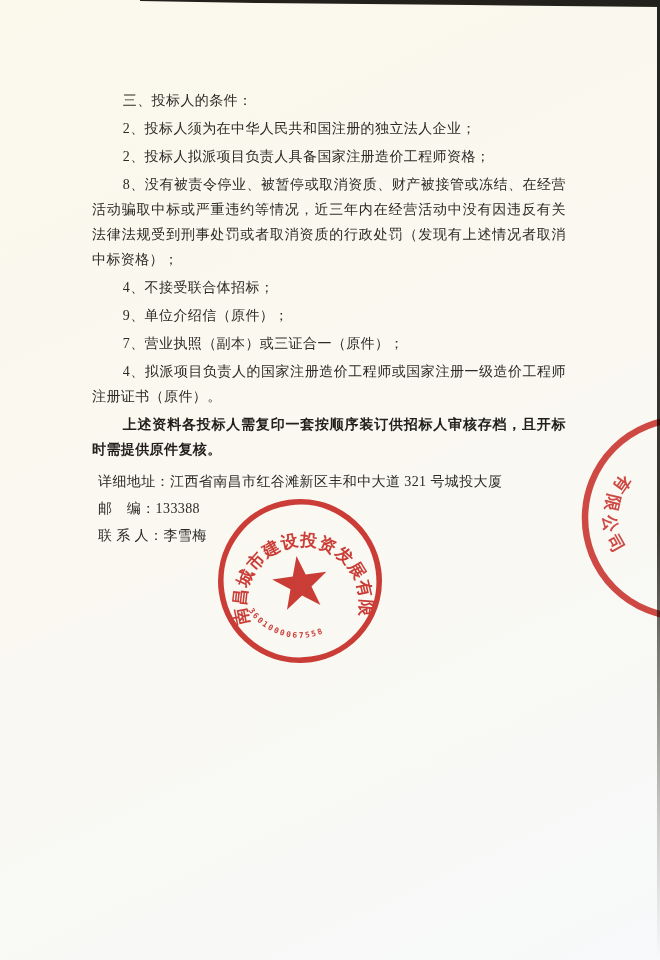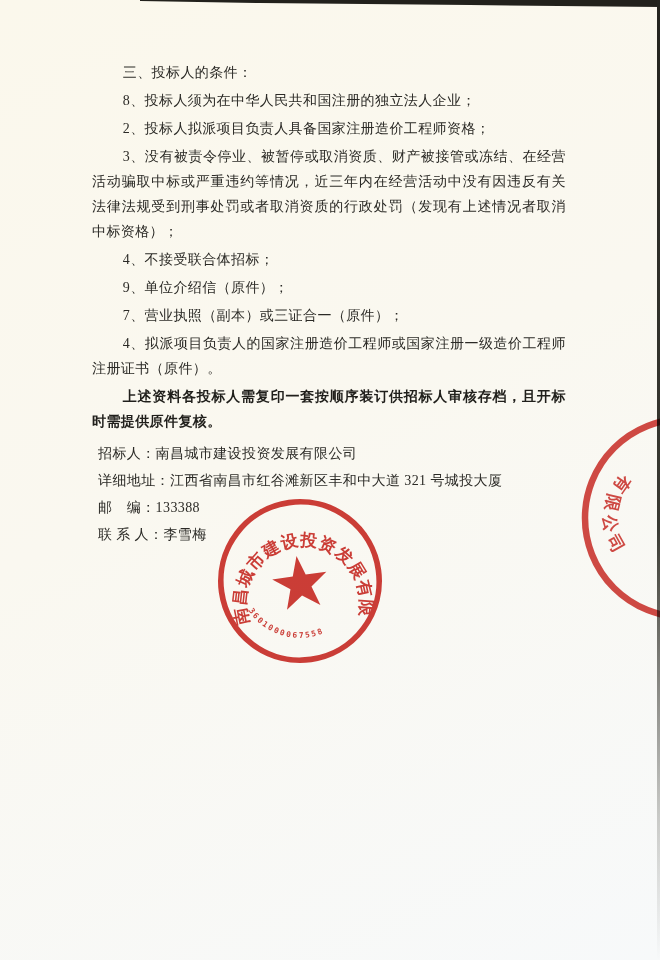--- a/index.html
+++ b/index.html
@@ -17,21 +17,21 @@
   .scan-top-edge{
     position:absolute;top:0;left:140px;width:520px;height:8px;
     pointer-events:none;
   }
   .scan-right-edge{
     position:absolute;top:0;right:0;width:3px;height:960px;
     background:linear-gradient(#23231e 0%,#3a3a33 55%,rgba(58,58,51,0.25) 85%,rgba(58,58,51,0) 100%);
   }
   
   .doc{
-    position:absolute;left:92px;top:60px;width:474px;
+    position:absolute;left:92px;top:88px;width:474px;
     font-size:14px;line-height:25px;color:#2b2a26;
     text-align:justify;letter-spacing:0.4px;
   }
   .doc p{margin:0 0 3px 0;text-indent:2.2em;}
   .para-bold{font-weight:bold;color:#201f1b;}
   .contact{margin-top:6px;padding-left:6px;}
   .contact div{line-height:27px;text-indent:0;white-space:pre-wrap;}
   
   .seal-main{
     position:absolute;left:213px;top:494px;width:174px;height:174px;
@@ -52,31 +52,30 @@
 <div class="page">
 
   <svg class="scan-top-edge" viewBox="0 0 520 8" preserveAspectRatio="none">
     <polygon points="0,0 520,0 520,7 330,5 120,3 0,1" fill="#22211c"></polygon>
   </svg>
 
   <div class="scan-right-edge"></div>
 
   <div class="doc">
     <p>三、投标人的条件：</p>
-    <p>8、投标人须为在中华人民共和国注册的独立法人企业；</p>
+    <p>2、投标人须为在中华人民共和国注册的独立法人企业；</p>
     <p>2、投标人拟派项目负责人具备国家注册造价工程师资格；</p>
-    <p>3、没有被责令停业、被暂停或取消资质、财产被接管或冻结、在经营活动骗取中标或严重违约等情况，近三年内在经营活动中没有因违反有关法律法规受到刑事处罚或者取消资质的行政处罚（发现有上述情况者取消中标资格）；</p>
+    <p>8、没有被责令停业、被暂停或取消资质、财产被接管或冻结、在经营活动骗取中标或严重违约等情况，近三年内在经营活动中没有因违反有关法律法规受到刑事处罚或者取消资质的行政处罚（发现有上述情况者取消中标资格）；</p>
     <p>4、不接受联合体招标；</p>
     <p>9、单位介绍信（原件）；</p>
     <p>7、营业执照（副本）或三证合一（原件）；</p>
     <p>4、拟派项目负责人的国家注册造价工程师或国家注册一级造价工程师注册证书（原件）。</p>
     <p class="para-bold">上述资料各投标人需复印一套按顺序装订供招标人审核存档，且开标时需提供原件复核。</p>
 
     <div class="contact">
-      <div>招标人：南昌城市建设投资发展有限公司</div>
       <div>详细地址：江西省南昌市红谷滩新区丰和中大道 321 号城投大厦</div>
       <div>邮　编：133388</div>
       <div>联 系 人：李雪梅</div>
     </div>
   </div>
 
   <svg class="seal-main" viewBox="0 0 200 200">
     <circle cx="100" cy="100" r="91" fill="none" stroke="#c9231d" stroke-width="6.5"></circle>
     <polygon points="100,71 107.5,93.6 131.4,93.8 112.2,108 119.4,130.7 100,116.8 80.6,130.7 87.8,108 68.6,93.8 92.5,93.6" fill="#c9231d"></polygon>
     <defs>

